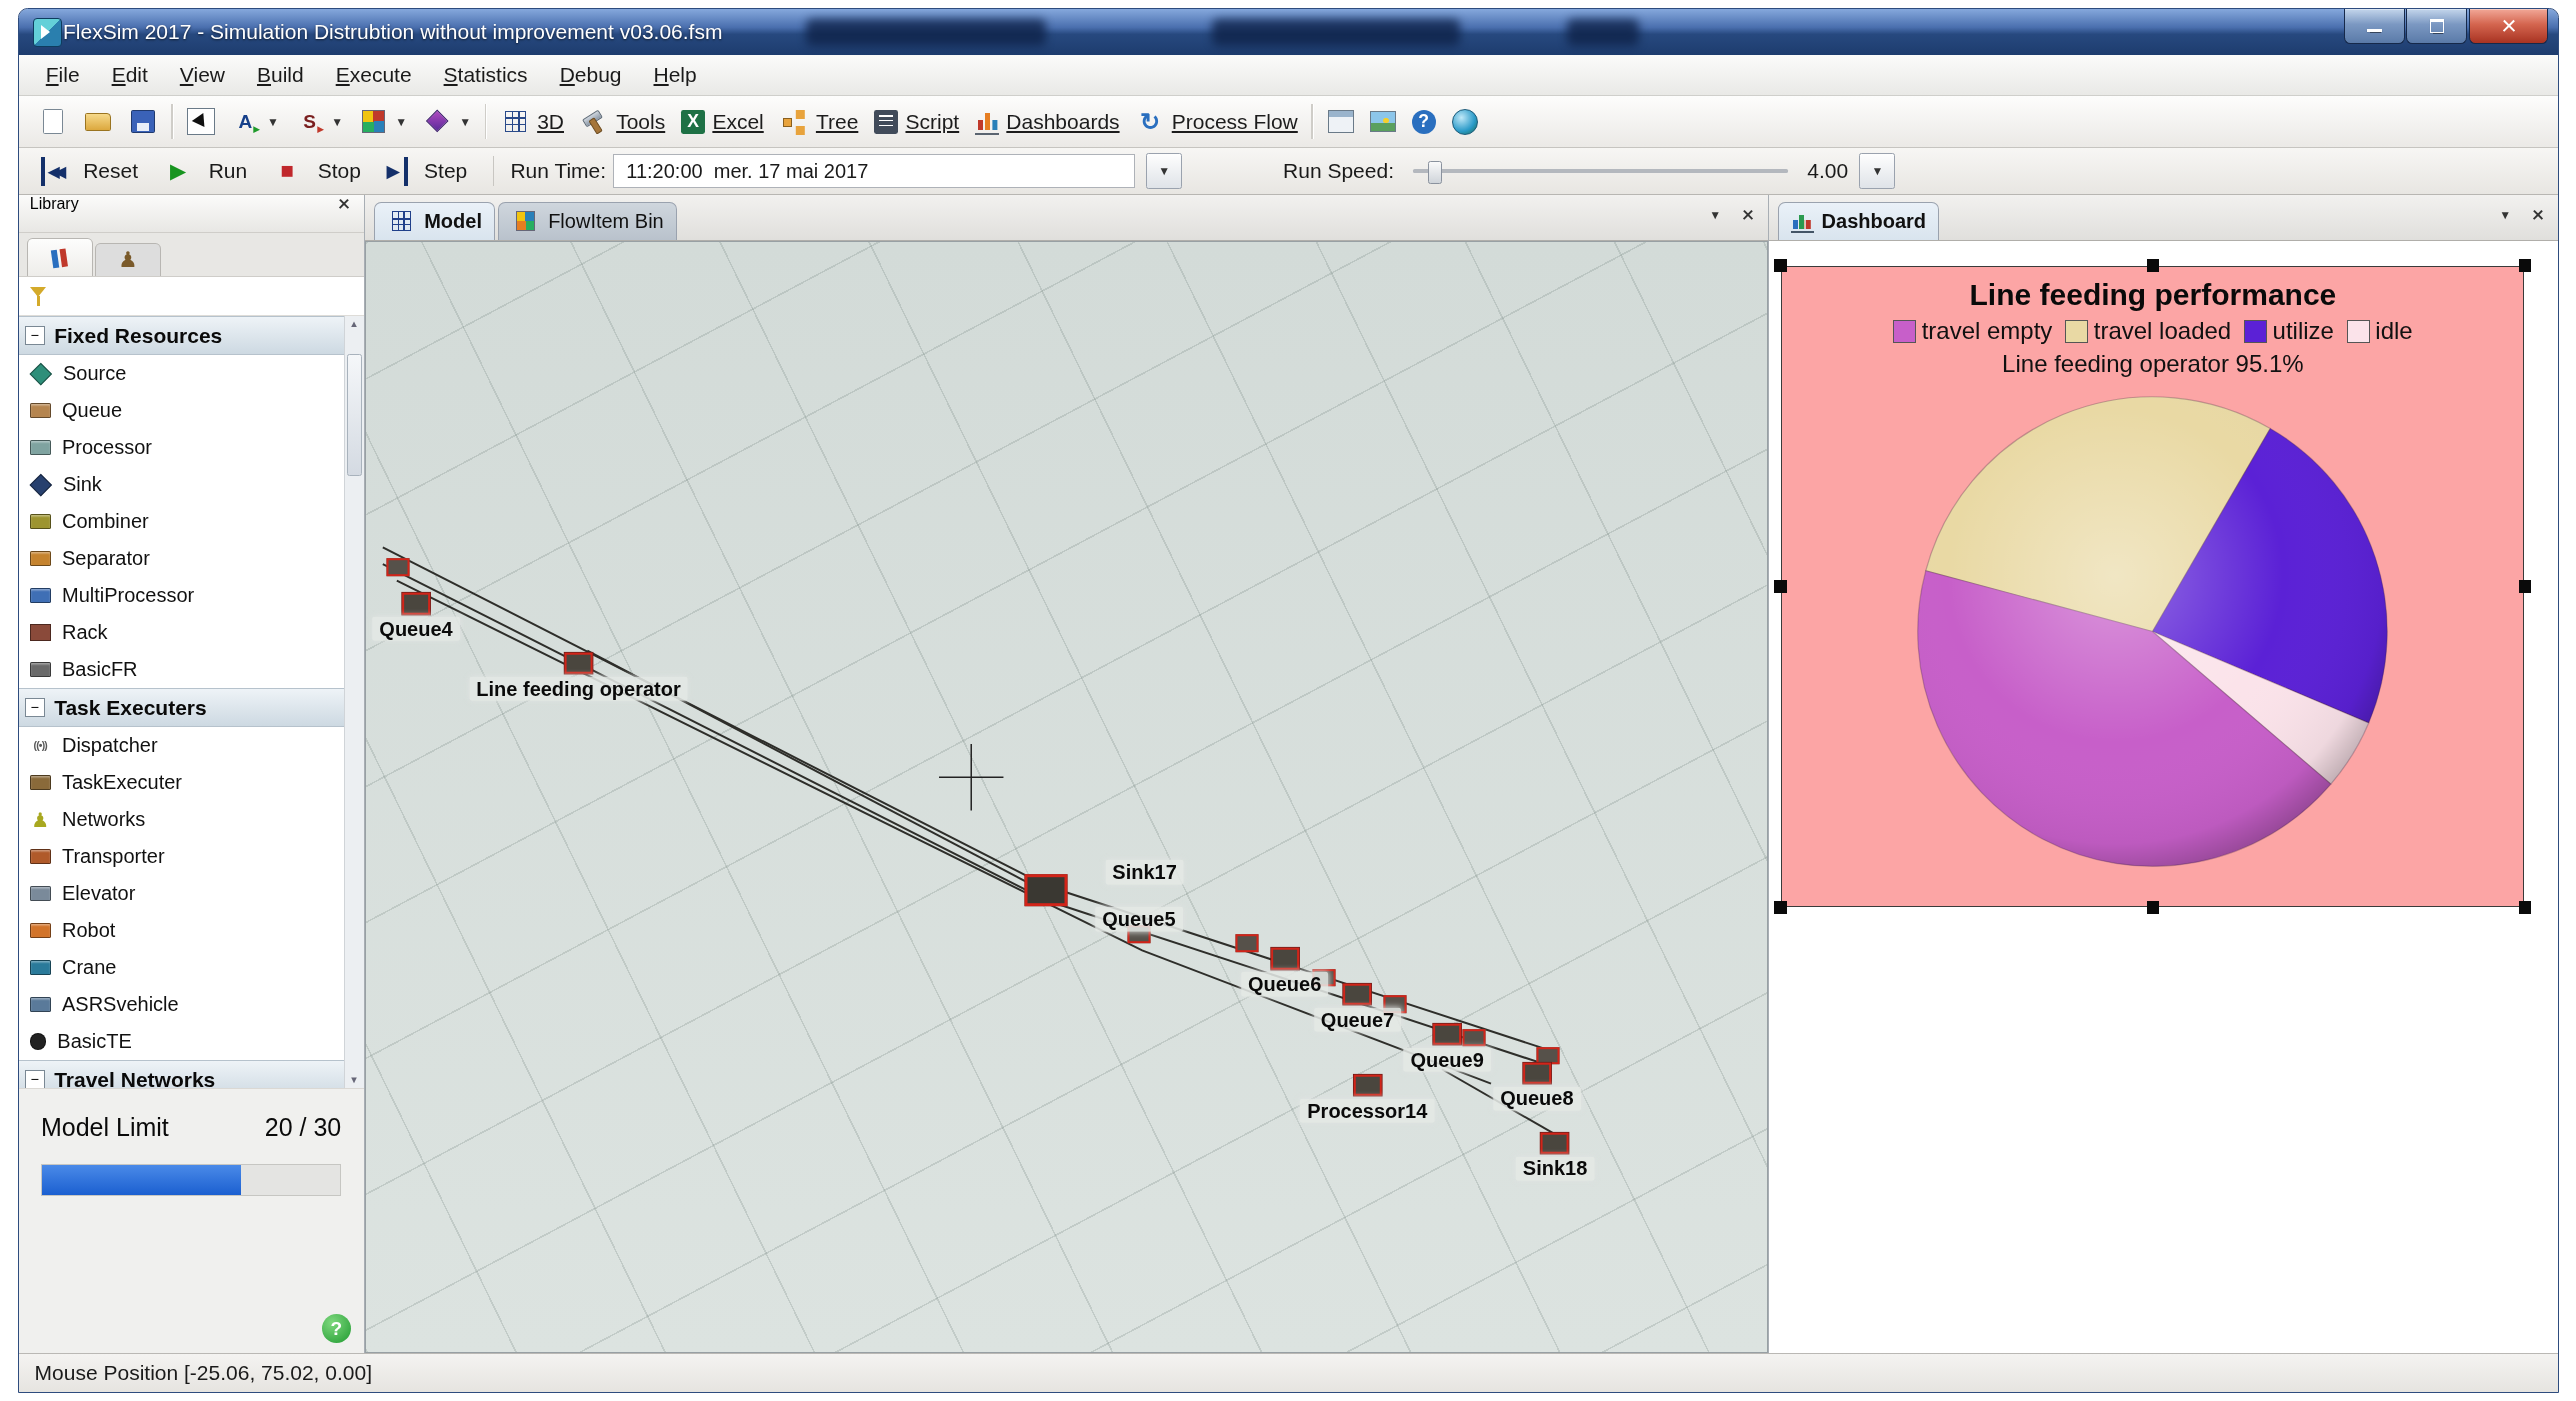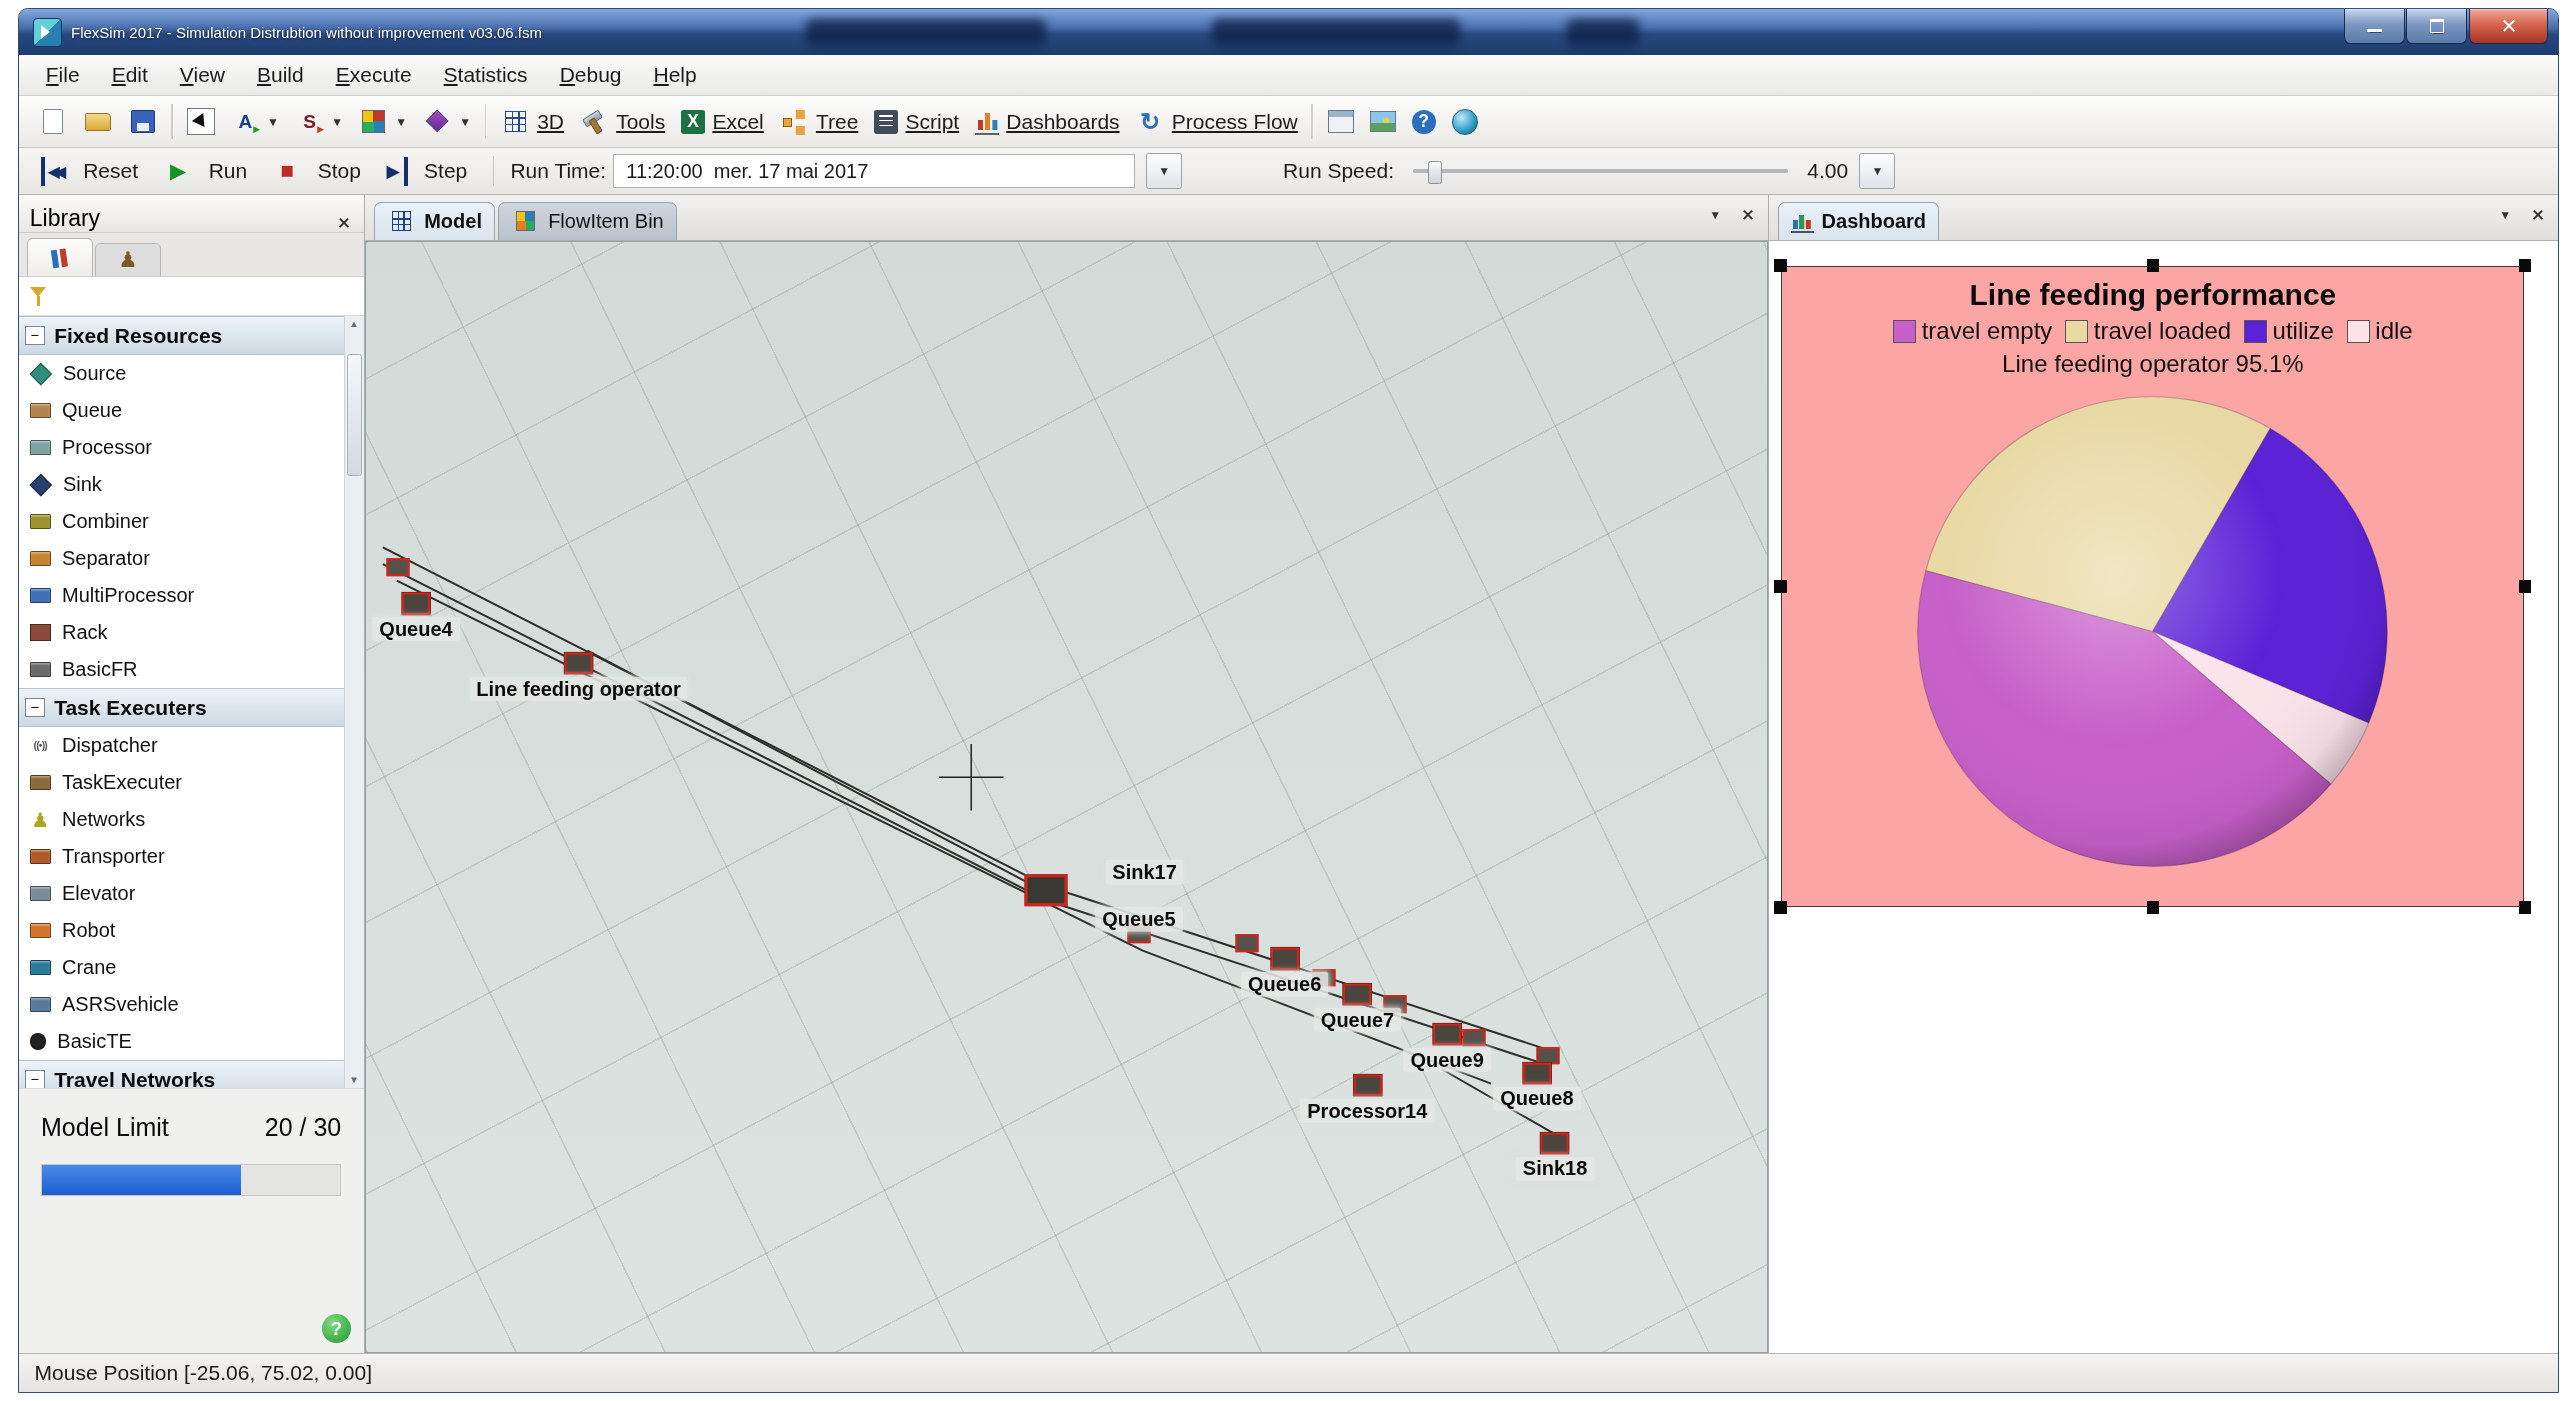--- a/index.html
+++ b/index.html
@@ -9,21 +9,21 @@
        box-shadow:0 0 0 0.8px #8ea6c6 inset;}
 
   
   .titlebar{height:46px;flex:0 0 auto;position:relative;display:flex;align-items:center;padding:0 14.4px;
     background:linear-gradient(180deg,#85a8dc 0%,#4a6fae 40%,#27497f 55%,#1d3c6e 100%);
     border-radius:8px 8px 0 0;}
   .app-logo{width:27px;height:27px;border-radius:4px;border:0.8px solid #0e3c5e;position:relative;
     background:linear-gradient(135deg,#64d0d8 0 50%,#2a7fae 50%);}
   .app-logo::before{content:"";position:absolute;left:7.2px;top:6.4px;width:0;height:0;
     border-left:9.6px solid #fff;border-top:7.2px solid transparent;border-bottom:7.2px solid transparent;}
-  .title-text{color:#fff;font-size:15px;margin-left:9px;text-shadow:0 0.8px 2.4px rgba(0,0,0,.65);white-space:nowrap;}
+  .title-text{color:#fff;font-size:21px;margin-left:1px;text-shadow:0 0.8px 2.4px rgba(0,0,0,.65);white-space:nowrap;}
   .redact{position:absolute;height:27px;top:9.6px;background:#0e2248;filter:blur(4.8px);opacity:.8;border-radius:6.4px;}
   .r1{left:31%;width:240px;} .r2{left:47%;width:248px;} .r3{left:61%;width:72px;}
   .win-controls{position:absolute;right:9.6px;top:0;display:flex;}
   .win-btn{width:59px;height:34px;margin-left:1.6px;border:0.8px solid #16294a;border-top:none;border-radius:0 0 6.4px 6.4px;
     display:flex;align-items:center;justify-content:center;color:#fff;
     background:linear-gradient(180deg,#c4d6ec,#7b98c2 45%,#5a7aa8);box-shadow:inset 0 0.8px 0 rgba(255,255,255,.55);}
   .win-btn.close{width:77px;background:linear-gradient(180deg,#f2a898,#d4654f 45%,#a83322);}
   .g-min{width:14.4px;height:3.2px;background:#fff;margin-top:9.6px;box-shadow:0 0.8px 0.8px rgba(0,0,0,.5);}
   .g-max{width:12.8px;height:9.6px;border:1.6px solid #fff;border-top-width:3.2px;box-shadow:0 0.8px 0.8px rgba(0,0,0,.5);}
   .cross{width:17.6px;height:17.6px;position:relative;display:inline-block;color:#fff;}
@@ -111,22 +111,22 @@
   .gap{width:88px;}
   .slider{width:375px;height:3.2px;background:#b4b8be;border-radius:1.6px;position:relative;margin:0 12.8px;}
   .slider-thumb{position:absolute;left:4%;top:-8.8px;width:12px;height:21px;border:0.8px solid #8a929e;border-radius:2.4px;
     background:linear-gradient(#fafafa,#cfd4da);}
 
   
   .main{flex:1;display:flex;min-height:0;background:#cdd3d8;}
 
   
   .library{width:345px;flex:0 0 auto;background:#f0f0ee;border-right:1.6px solid #a8aeb4;display:flex;flex-direction:column;}
-  .lib-header{height:37px;flex:0 0 auto;display:flex;align-items:flex-end;justify-content:space-between;padding:0 11.2px;
-    font-size:23px;background:linear-gradient(#fbfbfa,#e8e7e4);border-bottom:0.8px solid #cfcdc9;}
+  .lib-header{height:37px;flex:0 0 auto;display:flex;align-items:flex-start;justify-content:space-between;padding:0 11.2px;
+    font-size:16px;background:linear-gradient(#fbfbfa,#e8e7e4);border-bottom:0.8px solid #cfcdc9;}
   .lib-tabs{height:43px;flex:0 0 auto;display:flex;align-items:flex-end;padding:0 8px;gap:2.4px;background:#e8e7e4;
     border-bottom:0.8px solid #cfcdc9;}
   .lib-tab{width:64px;height:37px;display:flex;align-items:center;justify-content:center;border:0.8px solid #b8b6b2;
     border-bottom:none;border-radius:5.6px 5.6px 0 0;background:linear-gradient(#fdfdfc,#eeedea);}
   .lib-tab.inactive{height:32px;background:#ddd;}
   .ic-lib-books{width:24px;height:24px;}
   .ic-lib-books::before{content:"";position:absolute;left:4px;bottom:2.4px;width:6.4px;height:17.6px;background:#2a6fbf;
     transform:rotate(-8deg);box-shadow:8.8px 0 0 #c0392b;}
   .ic-lib-people::before{content:"♟";font-size:21.6px;color:#7a5a2a;}
   .filter-row{height:38px;flex:0 0 auto;display:flex;align-items:center;gap:9.6px;padding:0 9.6px;background:#fff;

